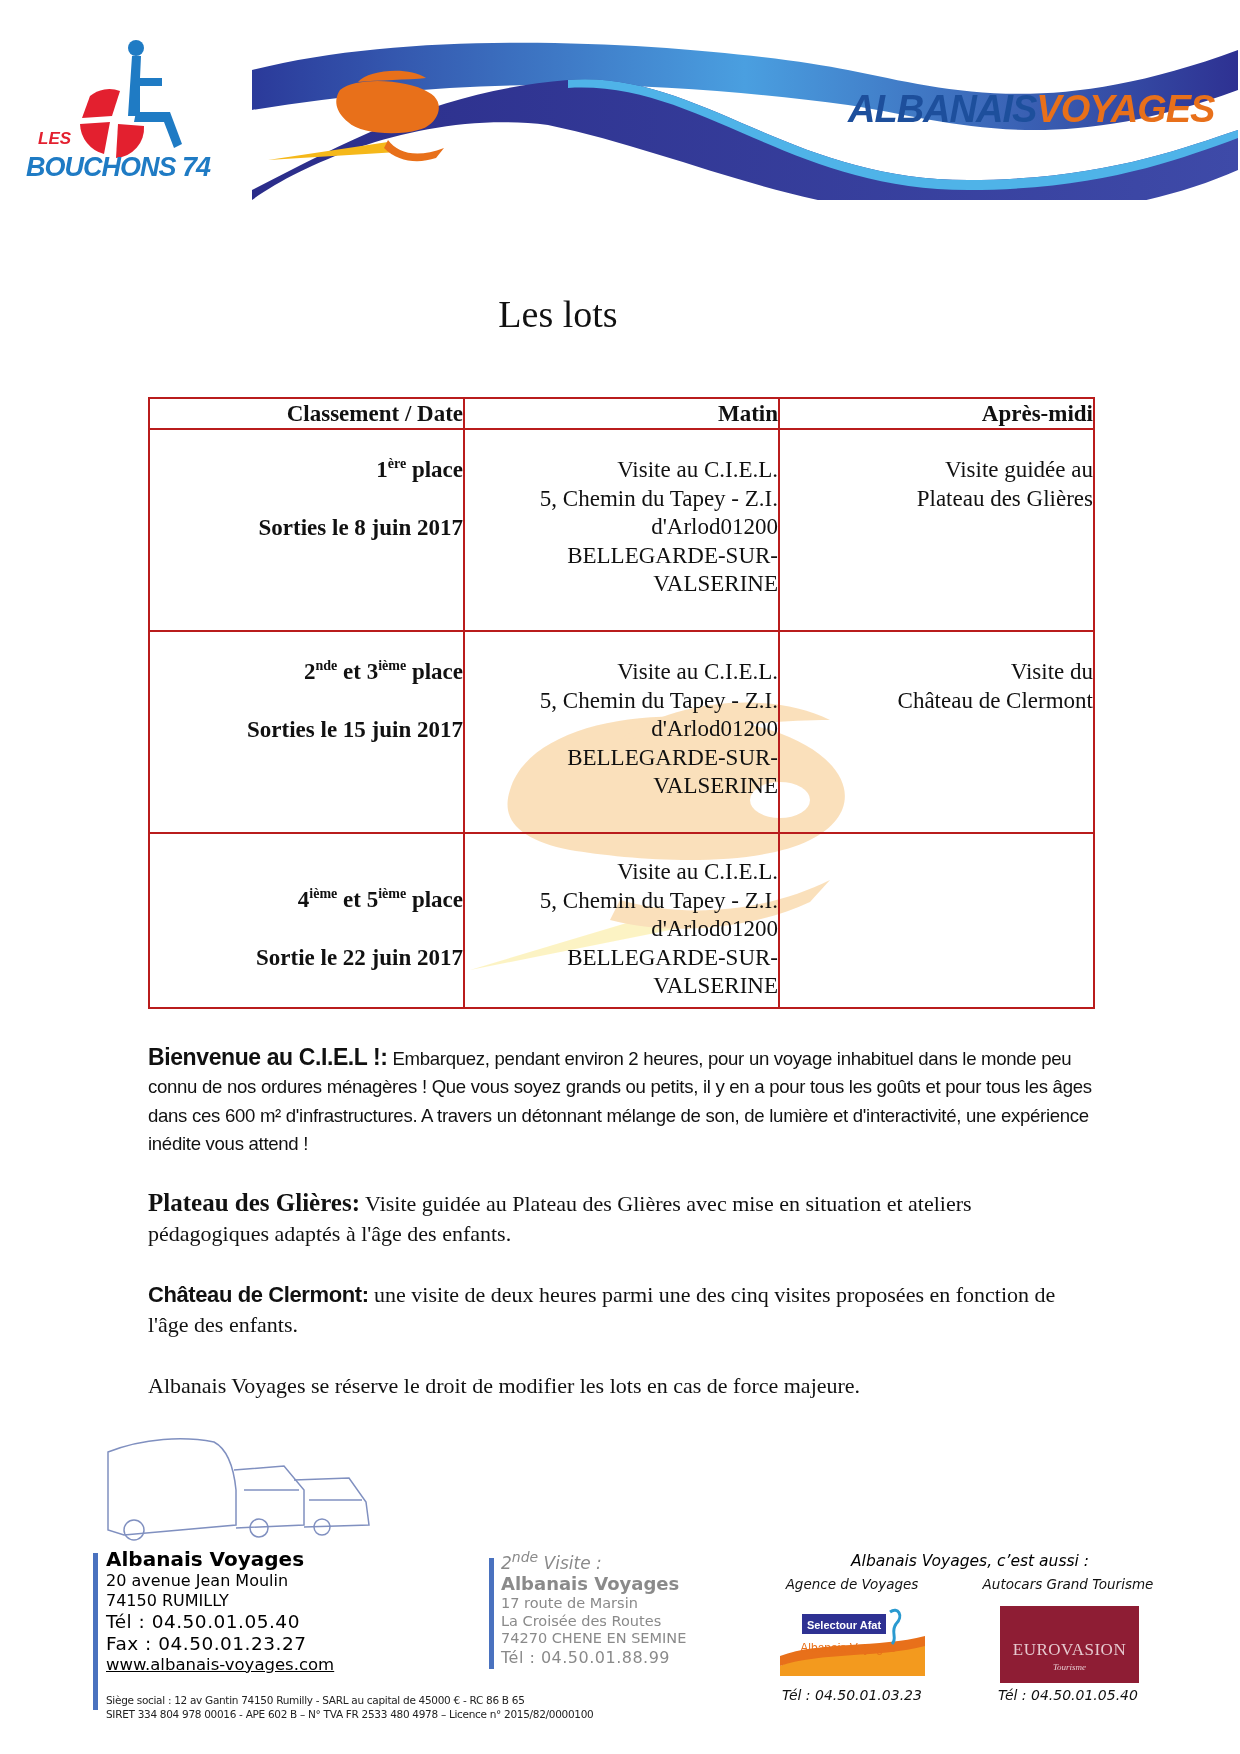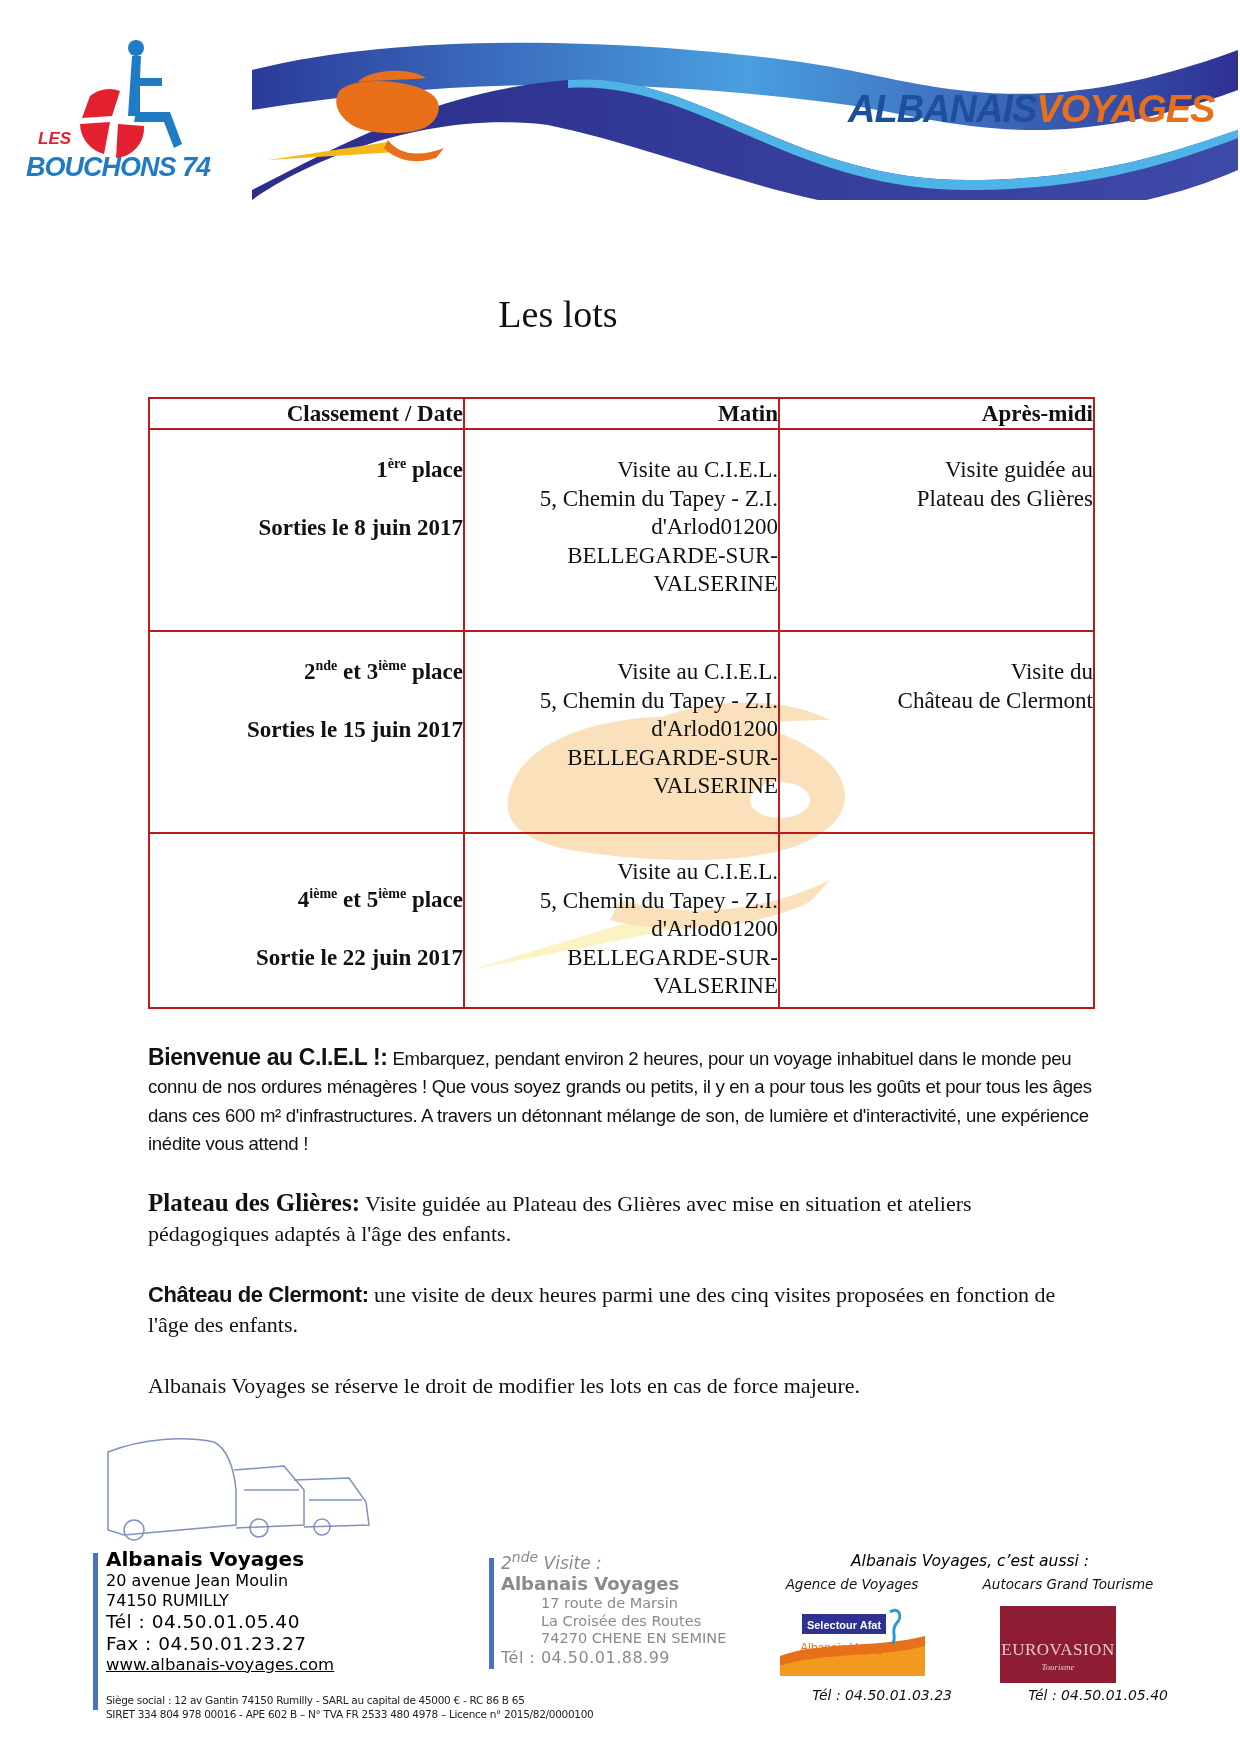--- a/index.html
+++ b/index.html
@@ -52,29 +52,29 @@
   .vbar { position:absolute; width:5px; background:#4a72bf; }
   #footer-main { left:106px; top:1547px; font-family:"DejaVu Sans", sans-serif; color:#000; }
   #footer-main .name { font-weight:bold; font-size:20px; line-height:24px; }
   #footer-main .line { font-size:16px; line-height:20px; }
   #footer-main .big { font-size:18.5px; line-height:22px; letter-spacing:0.5px; }
   #footer-main .web { font-size:16.5px; line-height:20px; text-decoration:underline; color:#000; }
   #footer-legal { left:106px; top:1693px; font-family:"DejaVu Sans", sans-serif; font-size:10.5px; line-height:14px; color:#222; letter-spacing:-0.3px; }
   #footer-agency2 { left:501px; top:1553px; font-family:"DejaVu Sans", sans-serif; color:#8a8a8a; }
   #footer-agency2 .hdr { font-style:italic; font-size:17px; line-height:20px; }
   #footer-agency2 .name { font-weight:bold; font-size:18px; line-height:22px; color:#8a8a8a; }
-  #footer-agency2 .line { font-size:14.5px; line-height:17.5px;margin-left:40px; }
+  #footer-agency2 .line { font-size:14.5px; line-height:17.5px; }
   #footer-agency2 .tel { font-size:16px; line-height:20px; letter-spacing:0.5px; }
   #also { left:760px; top:1551px; width:420px; font-family:"DejaVu Sans", sans-serif; font-style:italic; color:#000; }
   #also .hdr { text-align:center; font-size:15.5px; line-height:20px; }
   .subcol { position:absolute; width:200px; text-align:center; font-style:italic; font-family:"DejaVu Sans", sans-serif; }
   .subcol .lbl { font-size:13.5px; line-height:18px; }
-  .subcol .tel { font-size:14px; line-height:18px;text-align:right; }
+  .subcol .tel { font-size:14px; line-height:18px; }
   #selectour-logo { position:absolute; left:780px; top:1606px; width:145px; height:70px; }
-  #eurovasion-logo { position:absolute; left:1000px; top:1606px; width:116px; height:77px; background:#8e1d34; }
+  #eurovasion-logo { position:absolute; left:1000px; top:1606px; width:139px; height:77px; background:#8e1d34; }
   #eurovasion-logo .t1 { position:absolute; left:0; right:0; top:34px; text-align:center; color:#e6c9cf;
         font-family:"Liberation Serif", serif; font-size:17px; letter-spacing:0.5px; }
   #eurovasion-logo .t2 { position:absolute; left:0; right:0; top:56px; text-align:center; color:#e6c9cf;
         font-family:"Liberation Serif", serif; font-style:italic; font-size:9px; }
 </style>
 </head>
 <body>
 
 <div id="logo-bouchons" class="abs">
   <svg width="200" height="160" viewBox="0 0 200 160">

